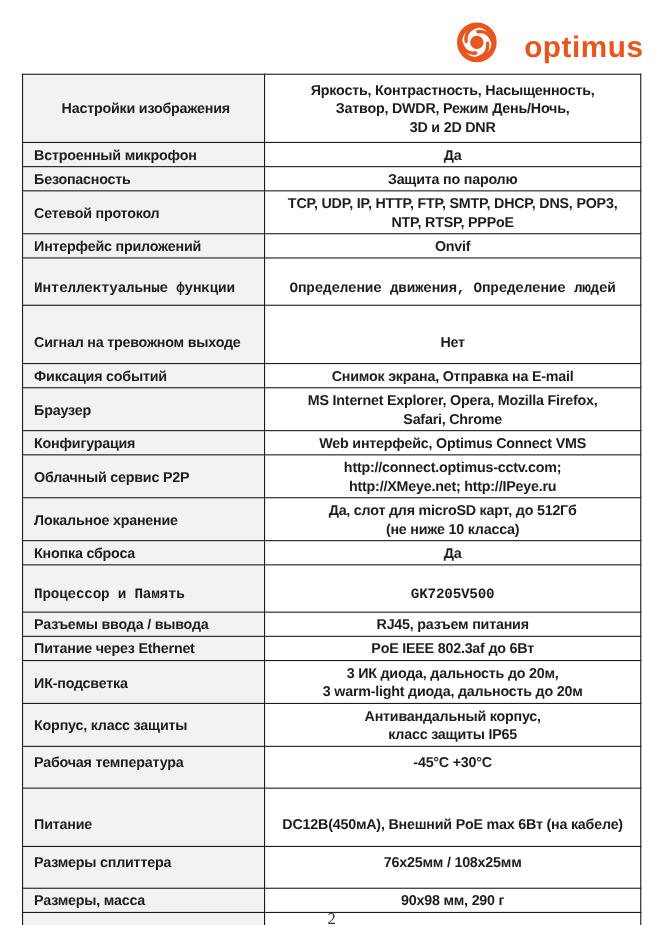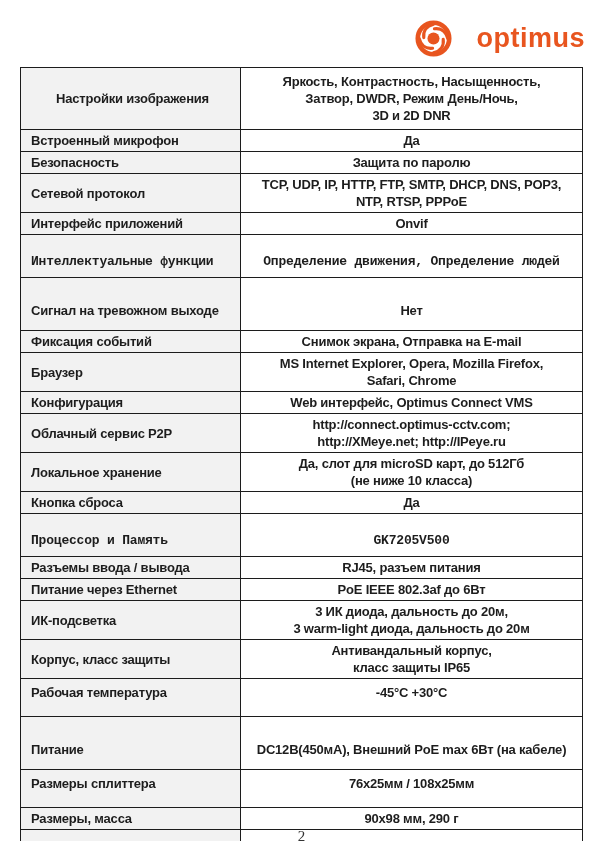--- a/index.html
+++ b/index.html
@@ -13,21 +13,21 @@
     height: 841px;
     background: #ffffff;
     font-family: "Liberation Sans", sans-serif;
     overflow: hidden;
   }
   .logo {
     position: absolute;
     top: 20px;
     right: 18px;
     display: flex;
-    align-items: center;
+    align-items: flex-end;
     gap: 25px;
   }
   .logo-icon {
     width: 37px;
     height: 37px;
     display: block;
   }
   .logo-text {
     font-size: 27px;
     font-weight: bold;

